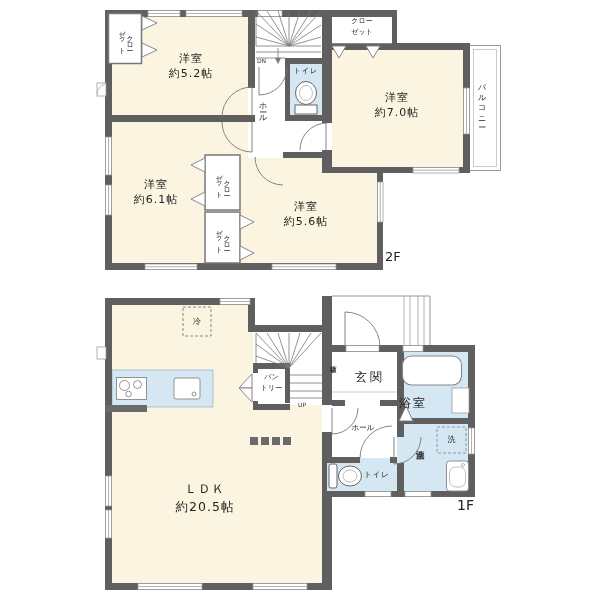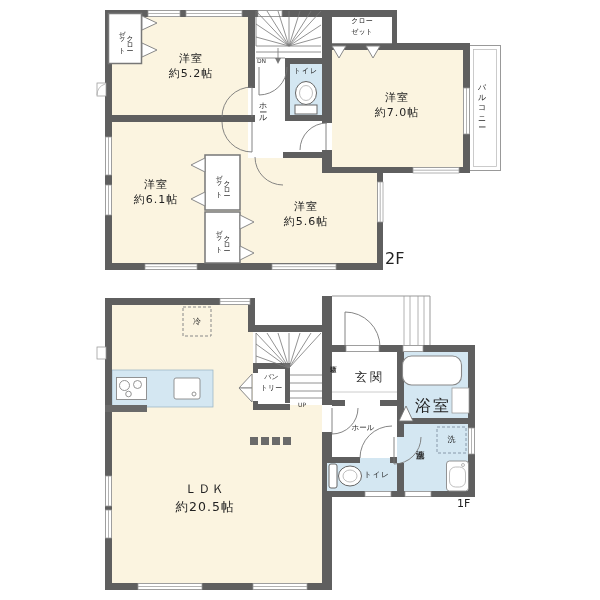--- a/index.html
+++ b/index.html
@@ -298,33 +298,33 @@
 ゼット</span>
   </div>
   <div class="lbl cbox" style="left:206px;top:213px;width:33px;height:49px;">
     <span class="v" style="font-size:7px;">クロー
 ゼット</span>
   </div>
   <div class="lbl" style="left:112px;top:177px;width:88px;font-size:11px;letter-spacing:1px;">洋室
 約6.1帖</div>
   <div class="lbl" style="left:262px;top:199px;width:88px;font-size:11px;letter-spacing:1px;">洋室
 約5.6帖</div>
-  <div class="lbl" style="left:385px;top:248px;font-size:16px;">2F</div>
+  <div class="lbl" style="left:385px;top:248px;font-size:13px;">2F</div>
 </div>
 
 <div>
   <div class="lbl cbox" style="left:183px;top:307px;width:28px;height:29px;font-size:8px;">冷</div>
   <div class="lbl" style="left:255px;top:372px;width:33px;font-size:7px;line-height:1.5;">パン
 トリー</div>
   <div class="lbl small" style="left:298px;top:401px;font-size:6px;">UP</div>
   <div class="lbl v" style="left:329px;top:361px;font-size:6.5px;">下駄箱</div>
   <div class="lbl" style="left:347px;top:369px;width:46px;font-size:12px;letter-spacing:3px;">玄関</div>
-  <div class="lbl" style="left:411px;top:395px;width:44px;font-size:16px;letter-spacing:2px;">浴室</div>
+  <div class="lbl" style="left:391px;top:395px;width:44px;font-size:12px;letter-spacing:2px;">浴室</div>
   <div class="lbl cbox" style="left:437px;top:427px;width:29px;height:26px;font-size:8px;">洗</div>
   <div class="lbl v" style="left:415px;top:444px;font-size:8.5px;">洗面室</div>
   <div class="lbl" style="left:359px;top:470px;width:36px;font-size:7.5px;letter-spacing:1px;">トイレ</div>
   <div class="lbl" style="left:345px;top:423px;width:36px;font-size:7.5px;">ホール</div>
   <div class="lbl" style="left:143px;top:480px;width:124px;font-size:12.5px;letter-spacing:1px;">ＬＤＫ
 約20.5帖</div>
-  <div class="lbl" style="left:457px;top:496px;font-size:11px;">1F</div>
+  <div class="lbl" style="left:457px;top:496px;font-size:14px;">1F</div>
 </div>
 
 </div>
 
 </body></html>

